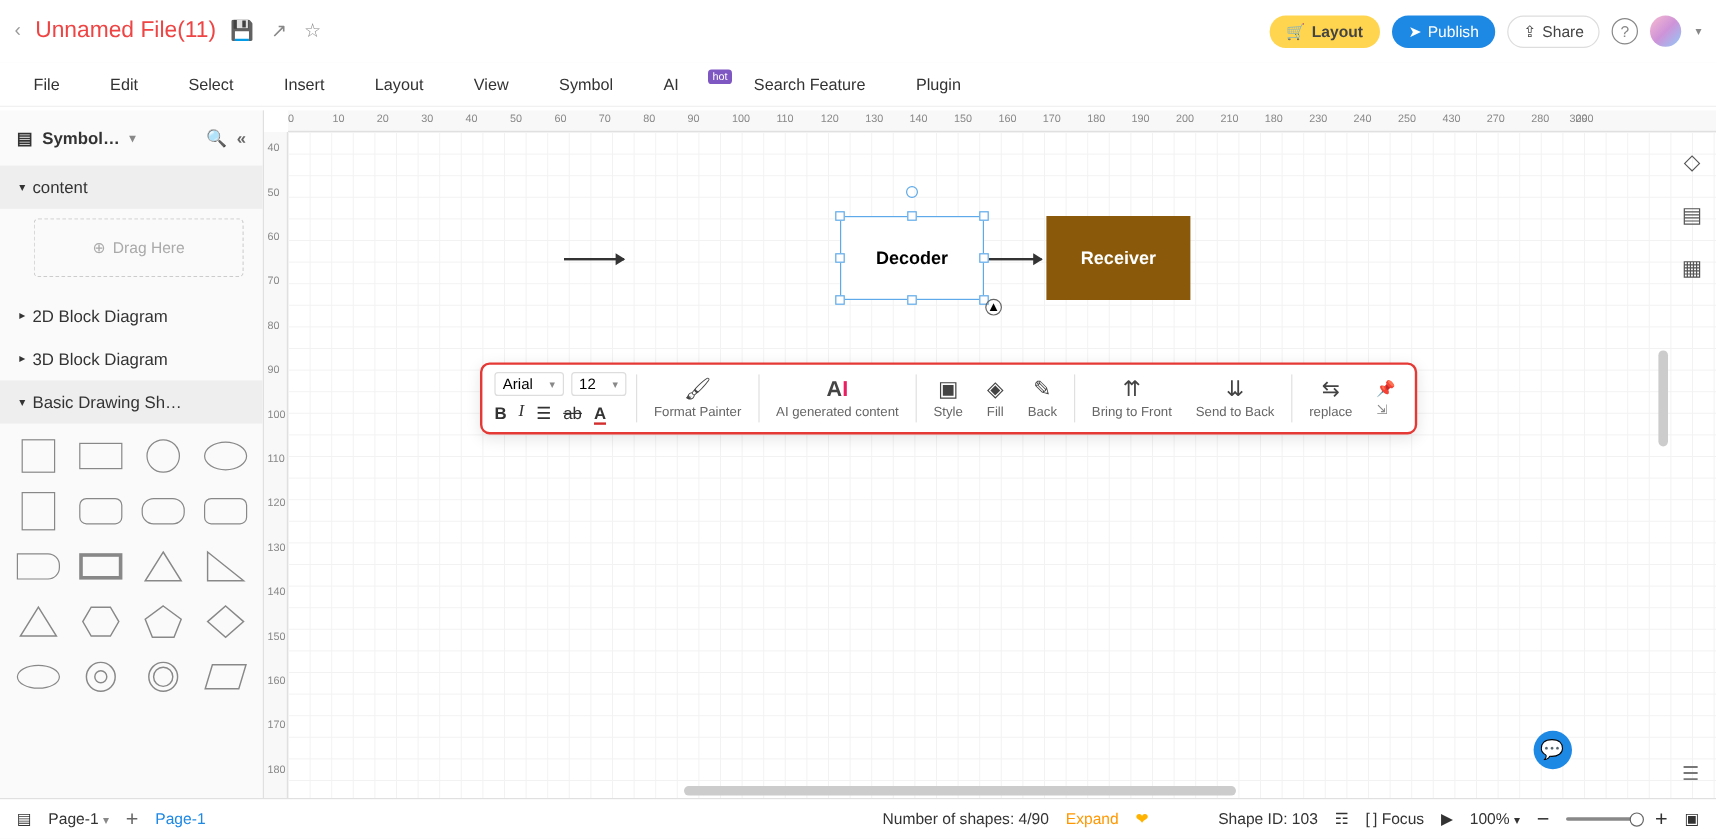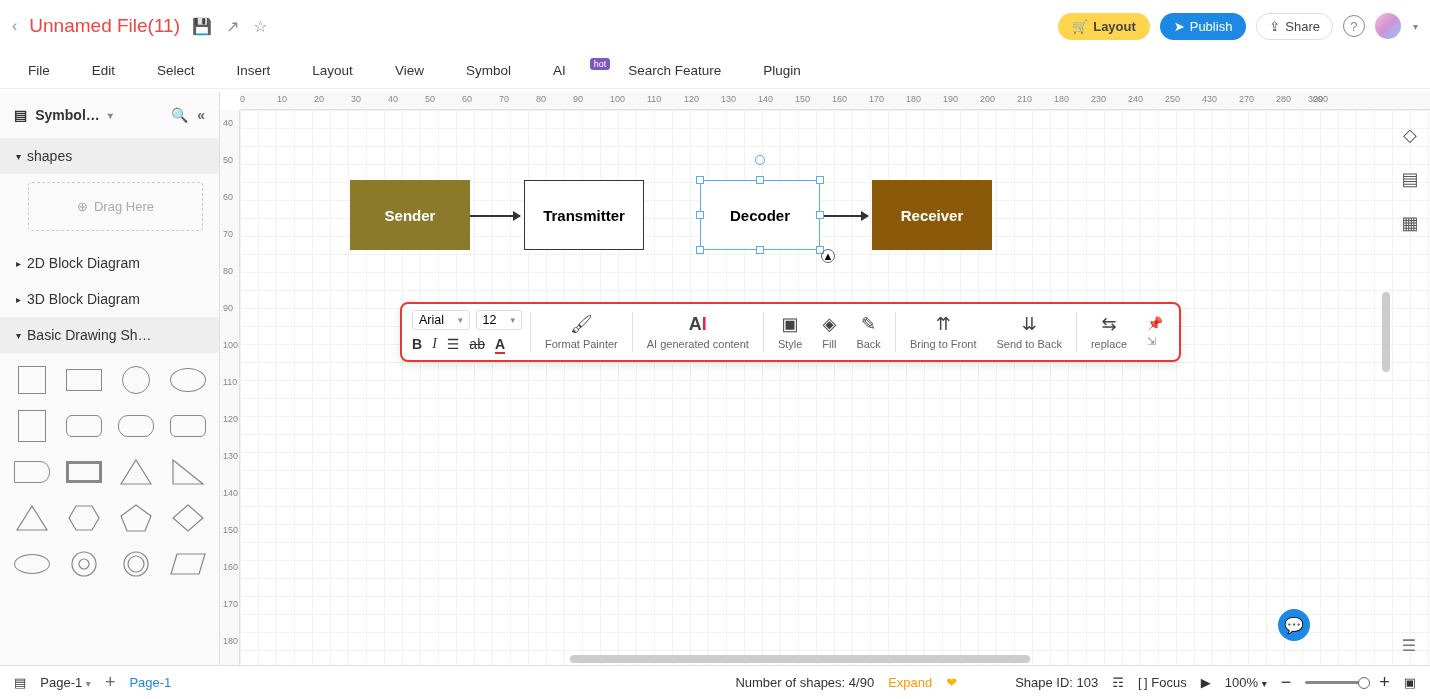--- a/index.html
+++ b/index.html
@@ -200,21 +200,21 @@
     <div class="panel-header">
       <span>▤</span>
       <span>Symbol…</span>
       <span style="font-size:10px;color:#888">▾</span>
       <div class="spacer"></div>
       <span class="ico">🔍</span>
       <span class="ico">«</span>
     </div>
     <div class="category cat-collect">
         <span style="font-size:10px">▾</span>
-        <span>shapes</span>
+        <span>content</span>
       </div>
     <div class="drag-here">
         <span>⊕</span>
         <span>Drag Here</span>
       </div>
     <div class="category">
         <span style="font-size:10px">▸</span>
         <span>2D Block Diagram</span>
       </div>
     <div class="category">
@@ -358,26 +358,20 @@
         <span style="top: 415px;">150</span>
         <span style="top: 452px;">160</span>
         <span style="top: 489px;">170</span>
         <span style="top: 526px;">180</span>
       </div>
     <div class="canvas">
 
       <div class="arrow" style="left:230px;top:105px;width:50px"></div>
       <div class="arrow" style="left:580px;top:105px;width:48px"></div>
 
-      <div class="node node-sender">
-          <span>Sender</span>
-        </div>
-      <div class="node node-trans">
-          <span>Transmitter</span>
-        </div>
       <div class="node node-decoder">
         <span>Decoder</span>
         <div class="sel-rot"></div>
         <div class="sel-handle" style="left:-5px;top:-5px"></div>
         <div class="sel-handle" style="left:50%;top:-5px;margin-left:-4px"></div>
         <div class="sel-handle" style="right:-5px;top:-5px"></div>
         <div class="sel-handle" style="left:-5px;top:50%;margin-top:-4px"></div>
         <div class="sel-handle" style="right:-5px;top:50%;margin-top:-4px"></div>
         <div class="sel-handle" style="left:-5px;bottom:-5px"></div>
         <div class="sel-handle" style="left:50%;bottom:-5px;margin-left:-4px"></div>

